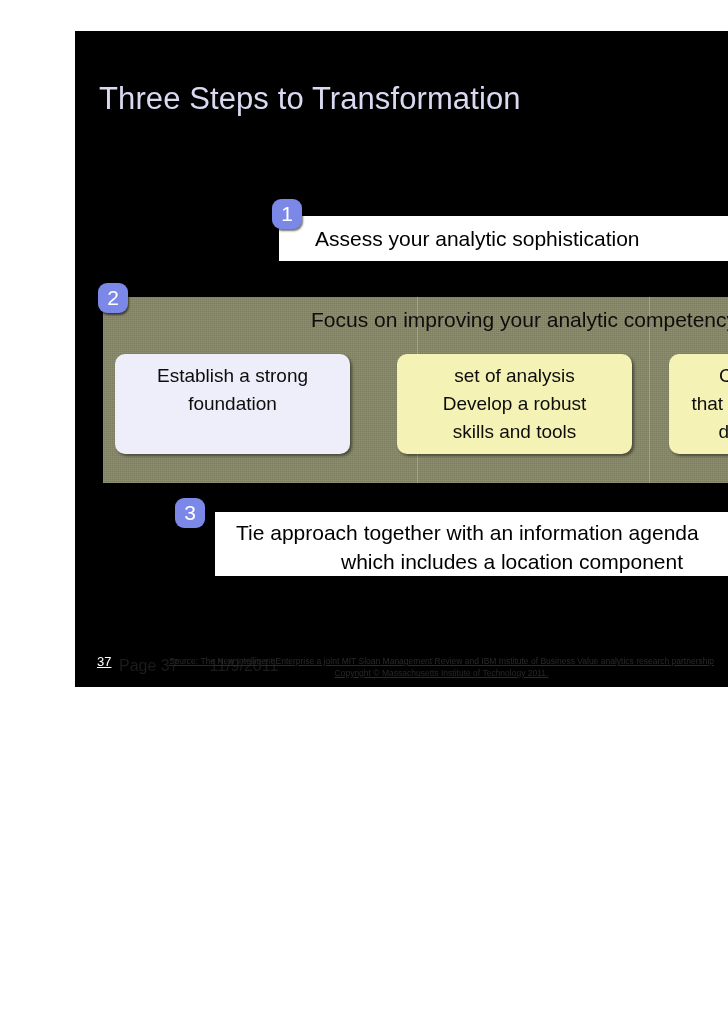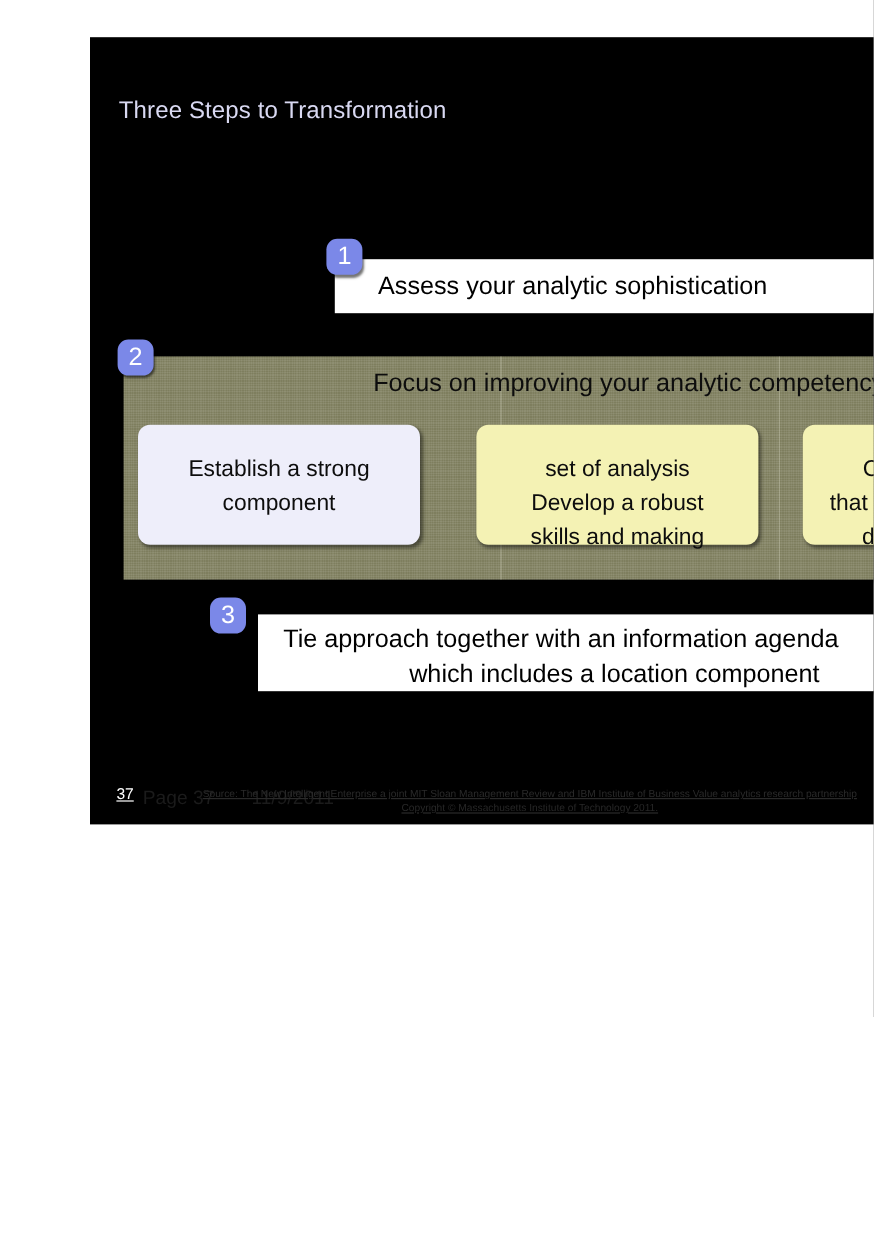--- a/index.html
+++ b/index.html
@@ -23,21 +23,21 @@
     height: 656px;
     background: #000000;
     overflow: hidden;
   }
 
   
   #slide-title {
     position: absolute;
     left: 24px;
     top: 50px;
-    font-size: 20px;
+    font-size: 31px;
     color: #d9d9f2;
     letter-spacing: 0.1px;
     white-space: nowrap;
   }
 
   
   .step-badge {
     position: absolute;
     width: 30px;
     height: 30px;
@@ -129,21 +129,21 @@
   .comp-card {
     position: absolute;
     top: 57px;
     width: 235px;
     height: 100px;
     border-radius: 10px;
     font-size: 19px;
     line-height: 28px;
     color: #0d0d0d;
     text-align: center;
-    padding-top: 24px;
+    padding-top: 8px;
     box-sizing: border-box;
     box-shadow: 2px 2px 3px rgba(0,0,0,0.45);
   }
   #comp-card-0 { left: 12px;  background: #eeeefa; }
   #comp-card-1 { left: 294px; background: #f4f2b4; }
   #comp-card-2 { left: 566px; background: #f4f2b4; }
 
   
   #footer-pagenum {
     position: absolute;
@@ -190,27 +190,27 @@
   <div class="step-badge" id="badge-2">2</div>
 
   <div id="olive-box">
     <div class="olive-guide" id="olive-guide-1"></div>
     <div class="olive-guide" id="olive-guide-2"></div>
 
     <div id="olive-heading">Focus on improving your analytic competency</div>
 
     <div class="comp-card" id="comp-card-0">
       <div>Establish a strong</div>
-      <div>component</div>
+      <div>foundation</div>
     </div>
 
     <div class="comp-card" id="comp-card-1">
       <div>set of analysis</div>
       <div>Develop a robust</div>
-      <div>skills and making</div>
+      <div>skills and tools</div>
     </div>
 
     <div class="comp-card" id="comp-card-2">
       <div>Create a culture</div>
       <div>that embraces analytic</div>
       <div>decision making</div>
     </div>
   </div>
 
   <div class="step-badge" id="badge-3">3</div>

